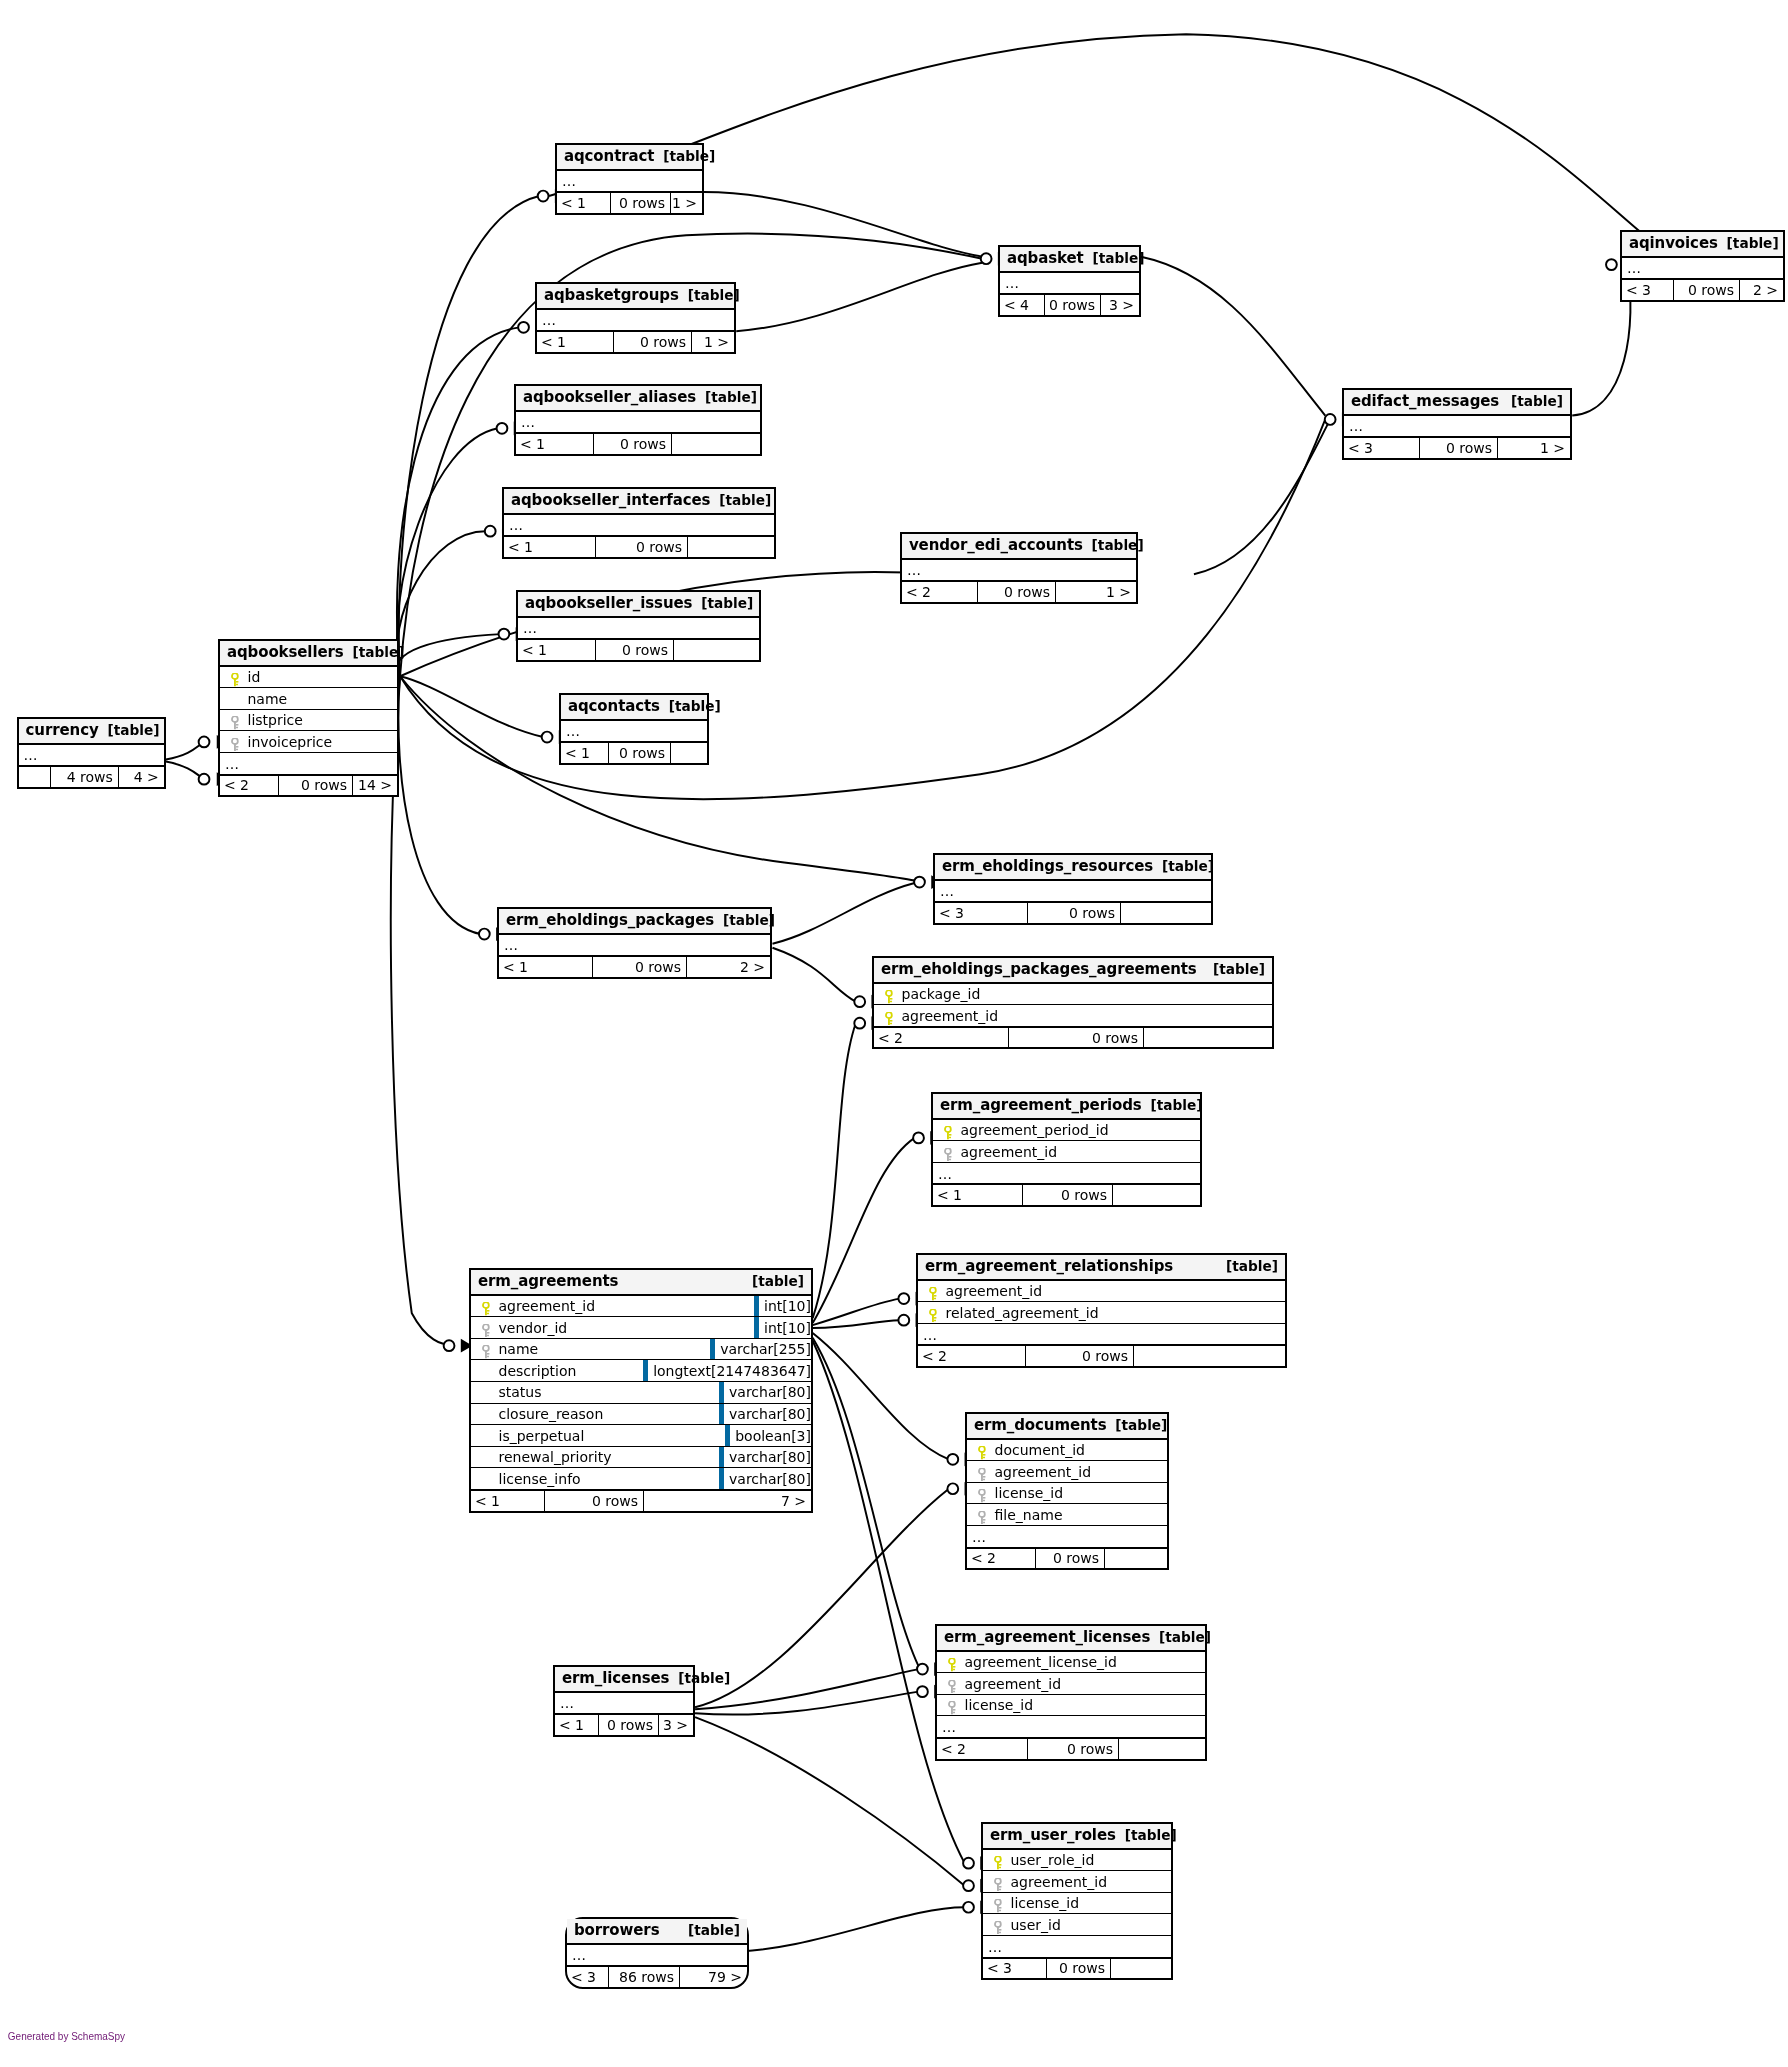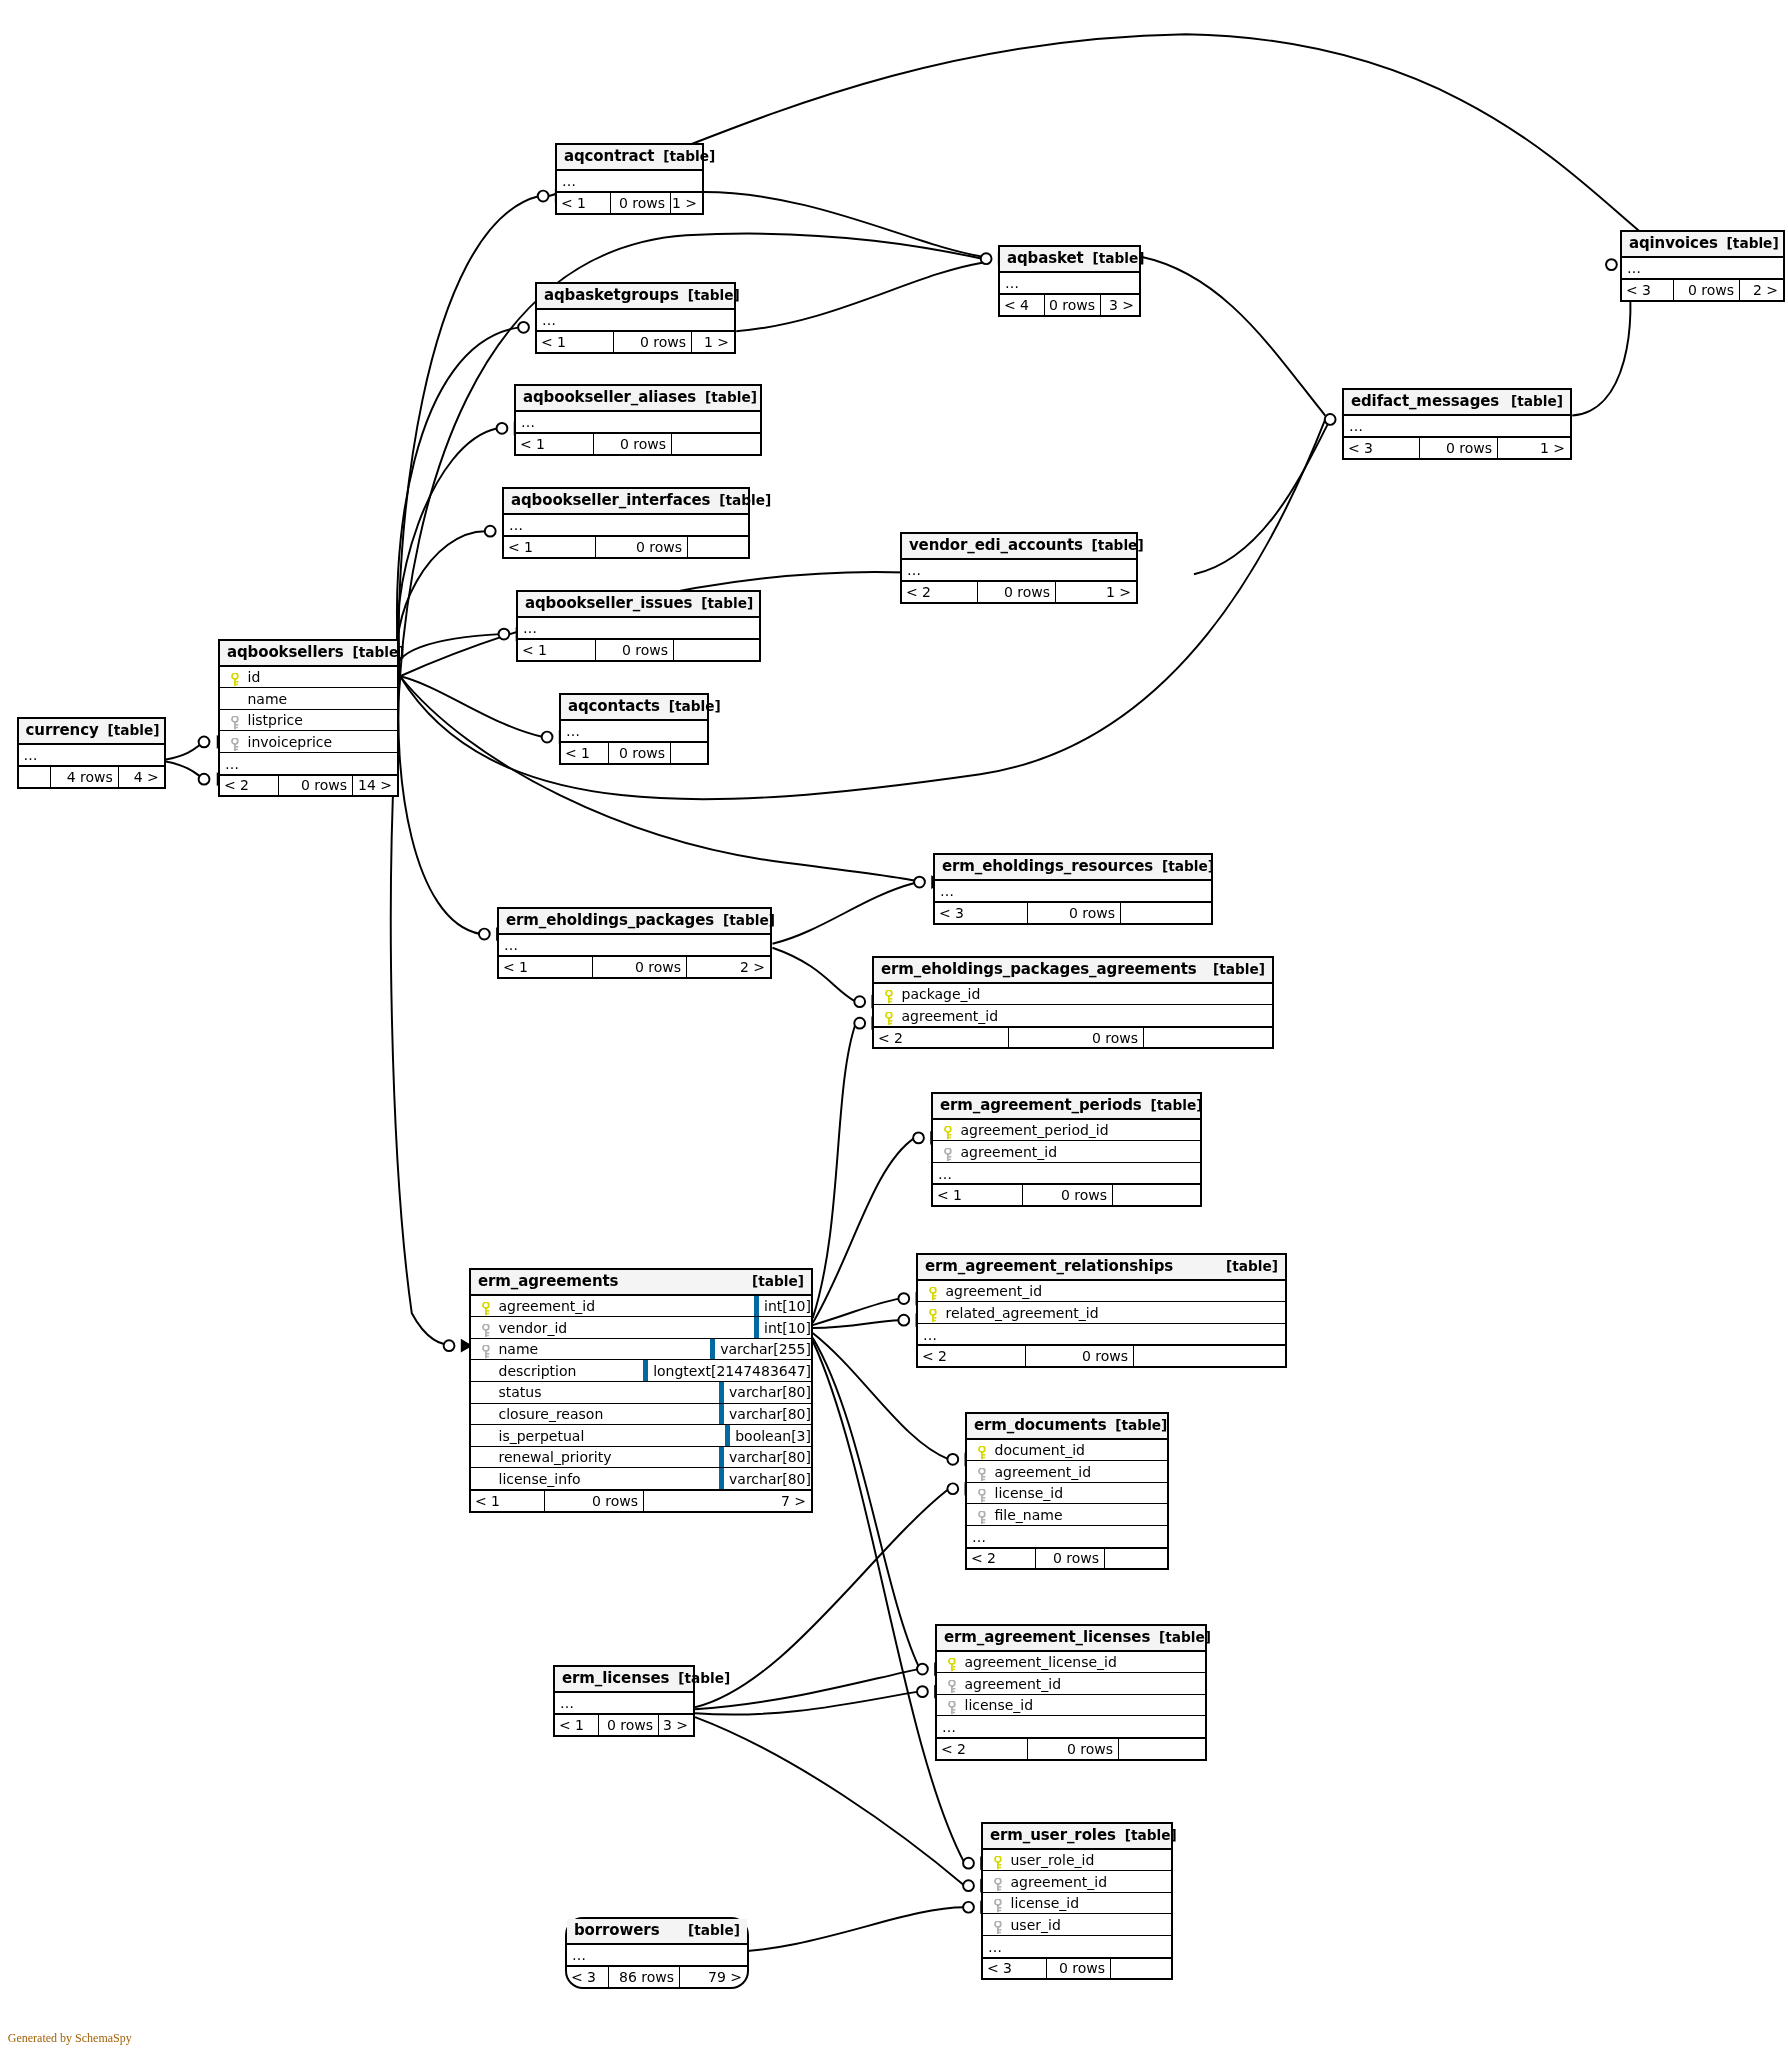--- a/index.html
+++ b/index.html
@@ -131,23 +131,23 @@
     width: 9.8px;
     height: 13.7px;
     vertical-align: middle;
     position: relative;
     top: 1px;
   }
   .footer-note {
     position: absolute;
     left: 7.8px;
     top: 2031px;
-    font-size: 12px;
-    color: #a16207;
-    font-family: Liberation Serif, serif;
+    font-size: 10px;
+    color: #701a75;
+    font-family: Liberation Sans, sans-serif;
   }
 </style>
 </head>
 <body>
 
 <div id="canvas">
 
   <svg id="edges" viewBox="0 0 1825 2109" xmlns="http://www.w3.org/2000/svg">
     <defs>
       <g id="crow">
@@ -311,21 +311,21 @@
           <span class="tname">aqbookseller_aliases</span>
           <span class="ttype">[table]</span>
         </div>
         <div class="ellip">…</div>
         <div class="foot">
           <div class="f-left" style="width:78px">&lt; 1</div>
           <div class="f-mid" style="width:78px">0 rows</div>
           <div class="f-right" style="flex:1"></div>
         </div>
       </div>
-      <div class="tbl" style="left: 502px; top: 487px; width: 248px;">
+      <div class="tbl" style="left: 502px; top: 487px; width: 274px;">
         <div class="hdr">
           <span class="tname">aqbookseller_interfaces</span>
           <span class="ttype">[table]</span>
         </div>
         <div class="ellip">…</div>
         <div class="foot">
           <div class="f-left" style="width:92px">&lt; 1</div>
           <div class="f-mid" style="width:92px">0 rows</div>
           <div class="f-right" style="flex:1"></div>
         </div>

